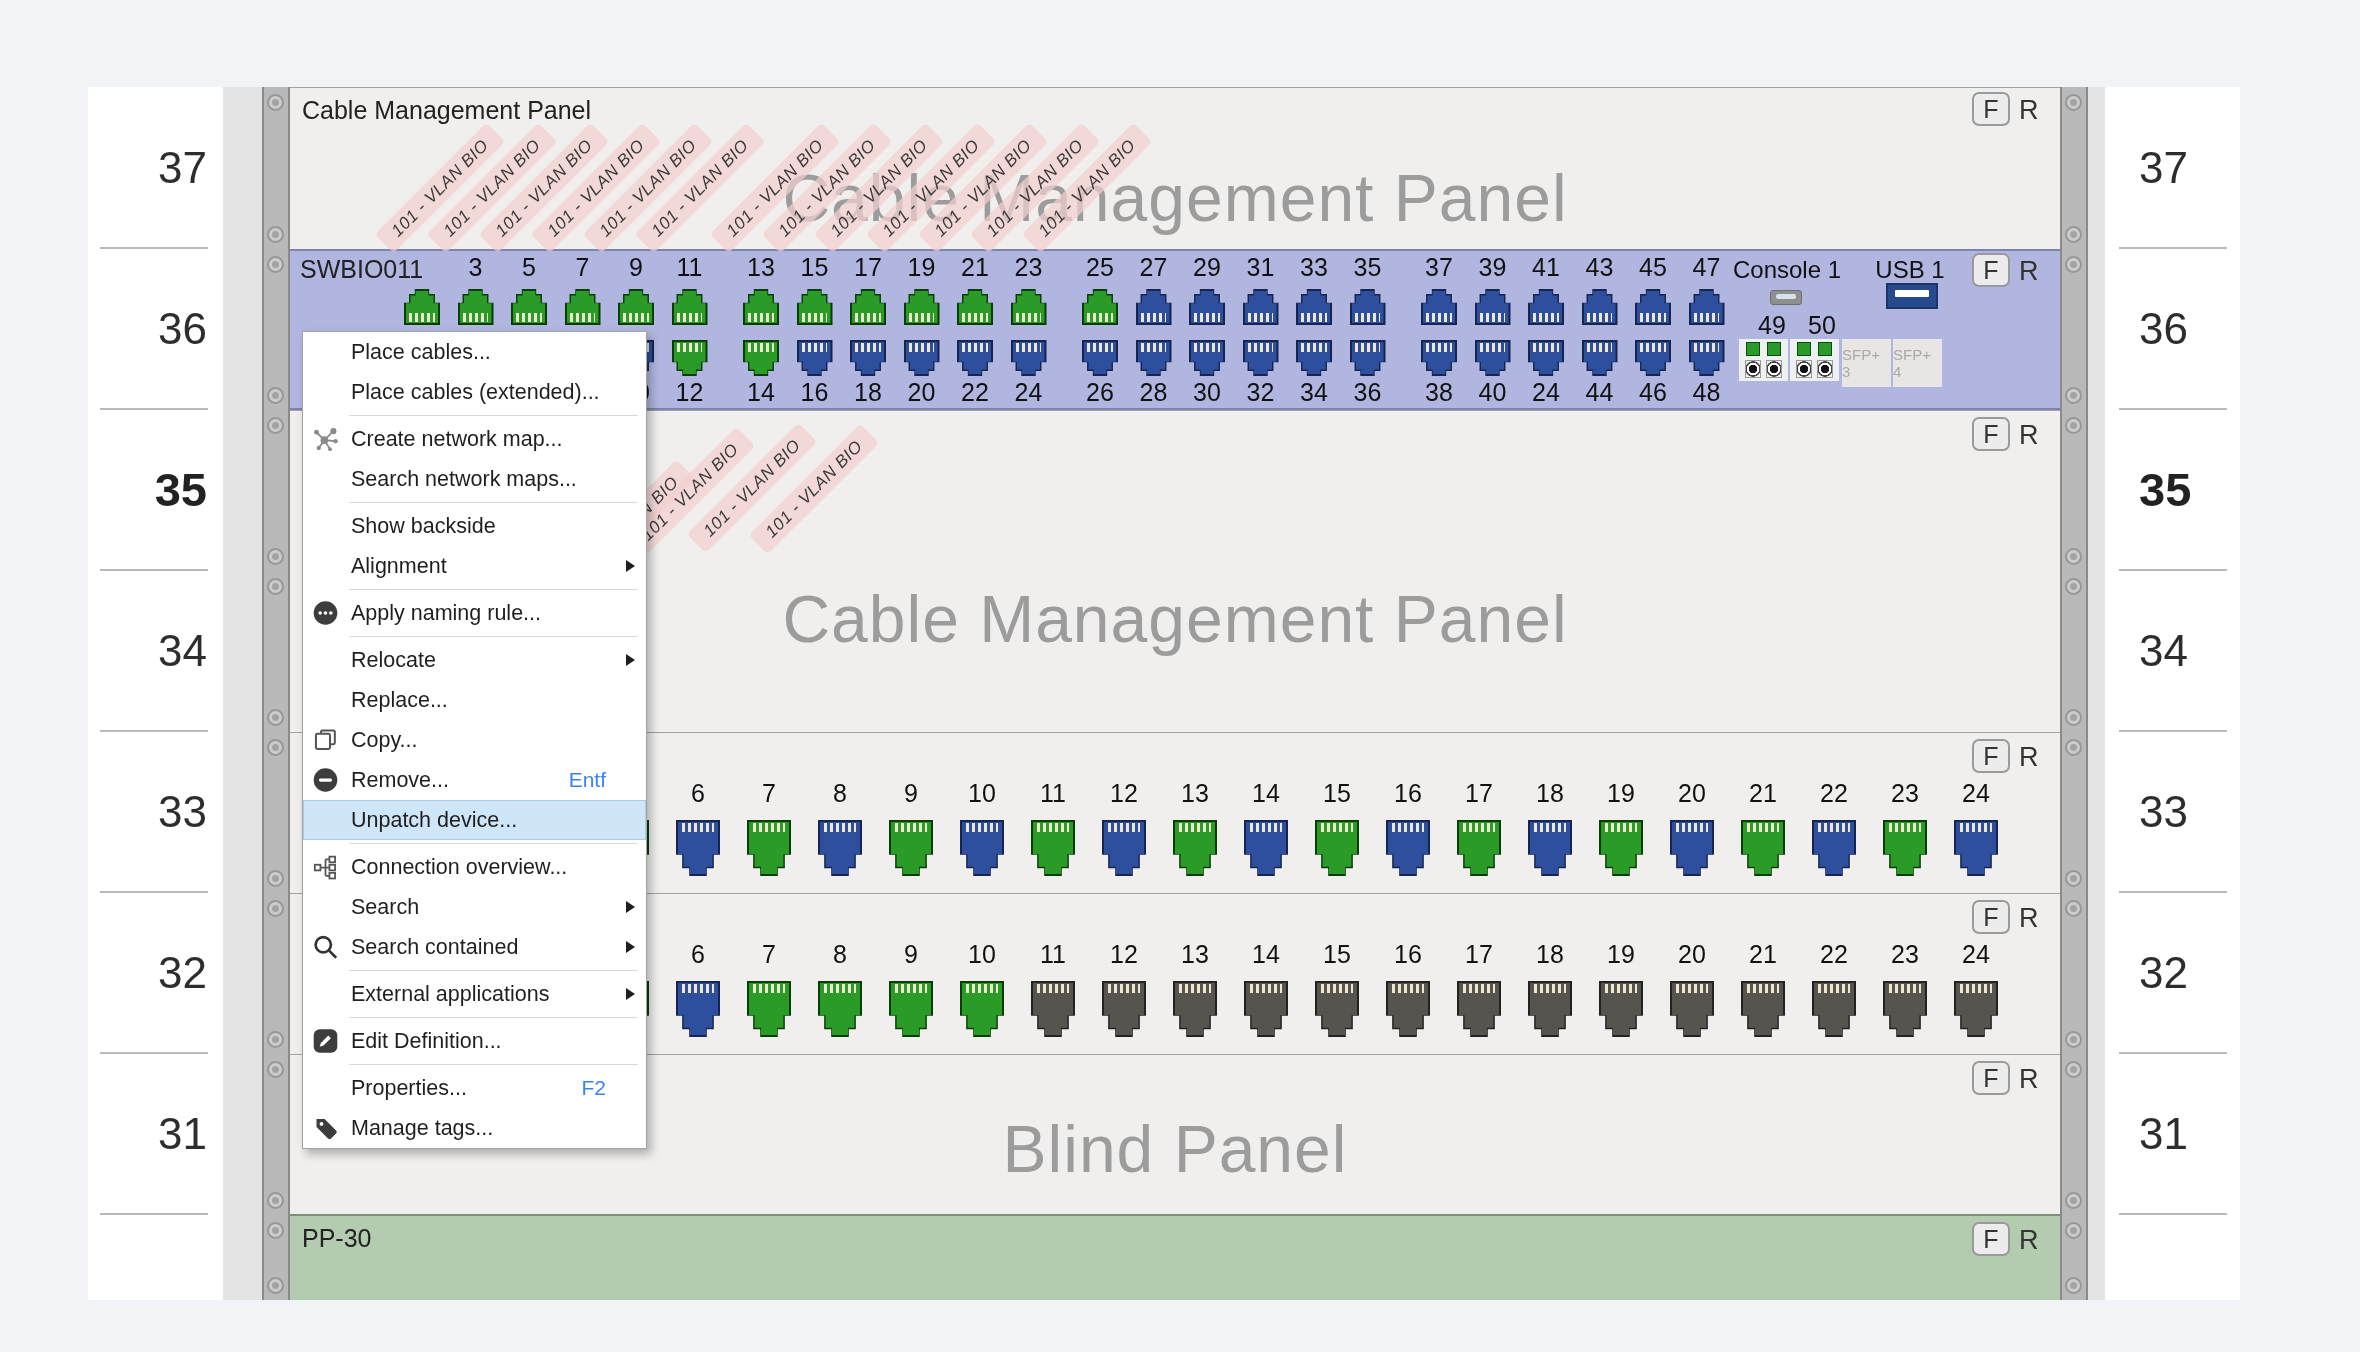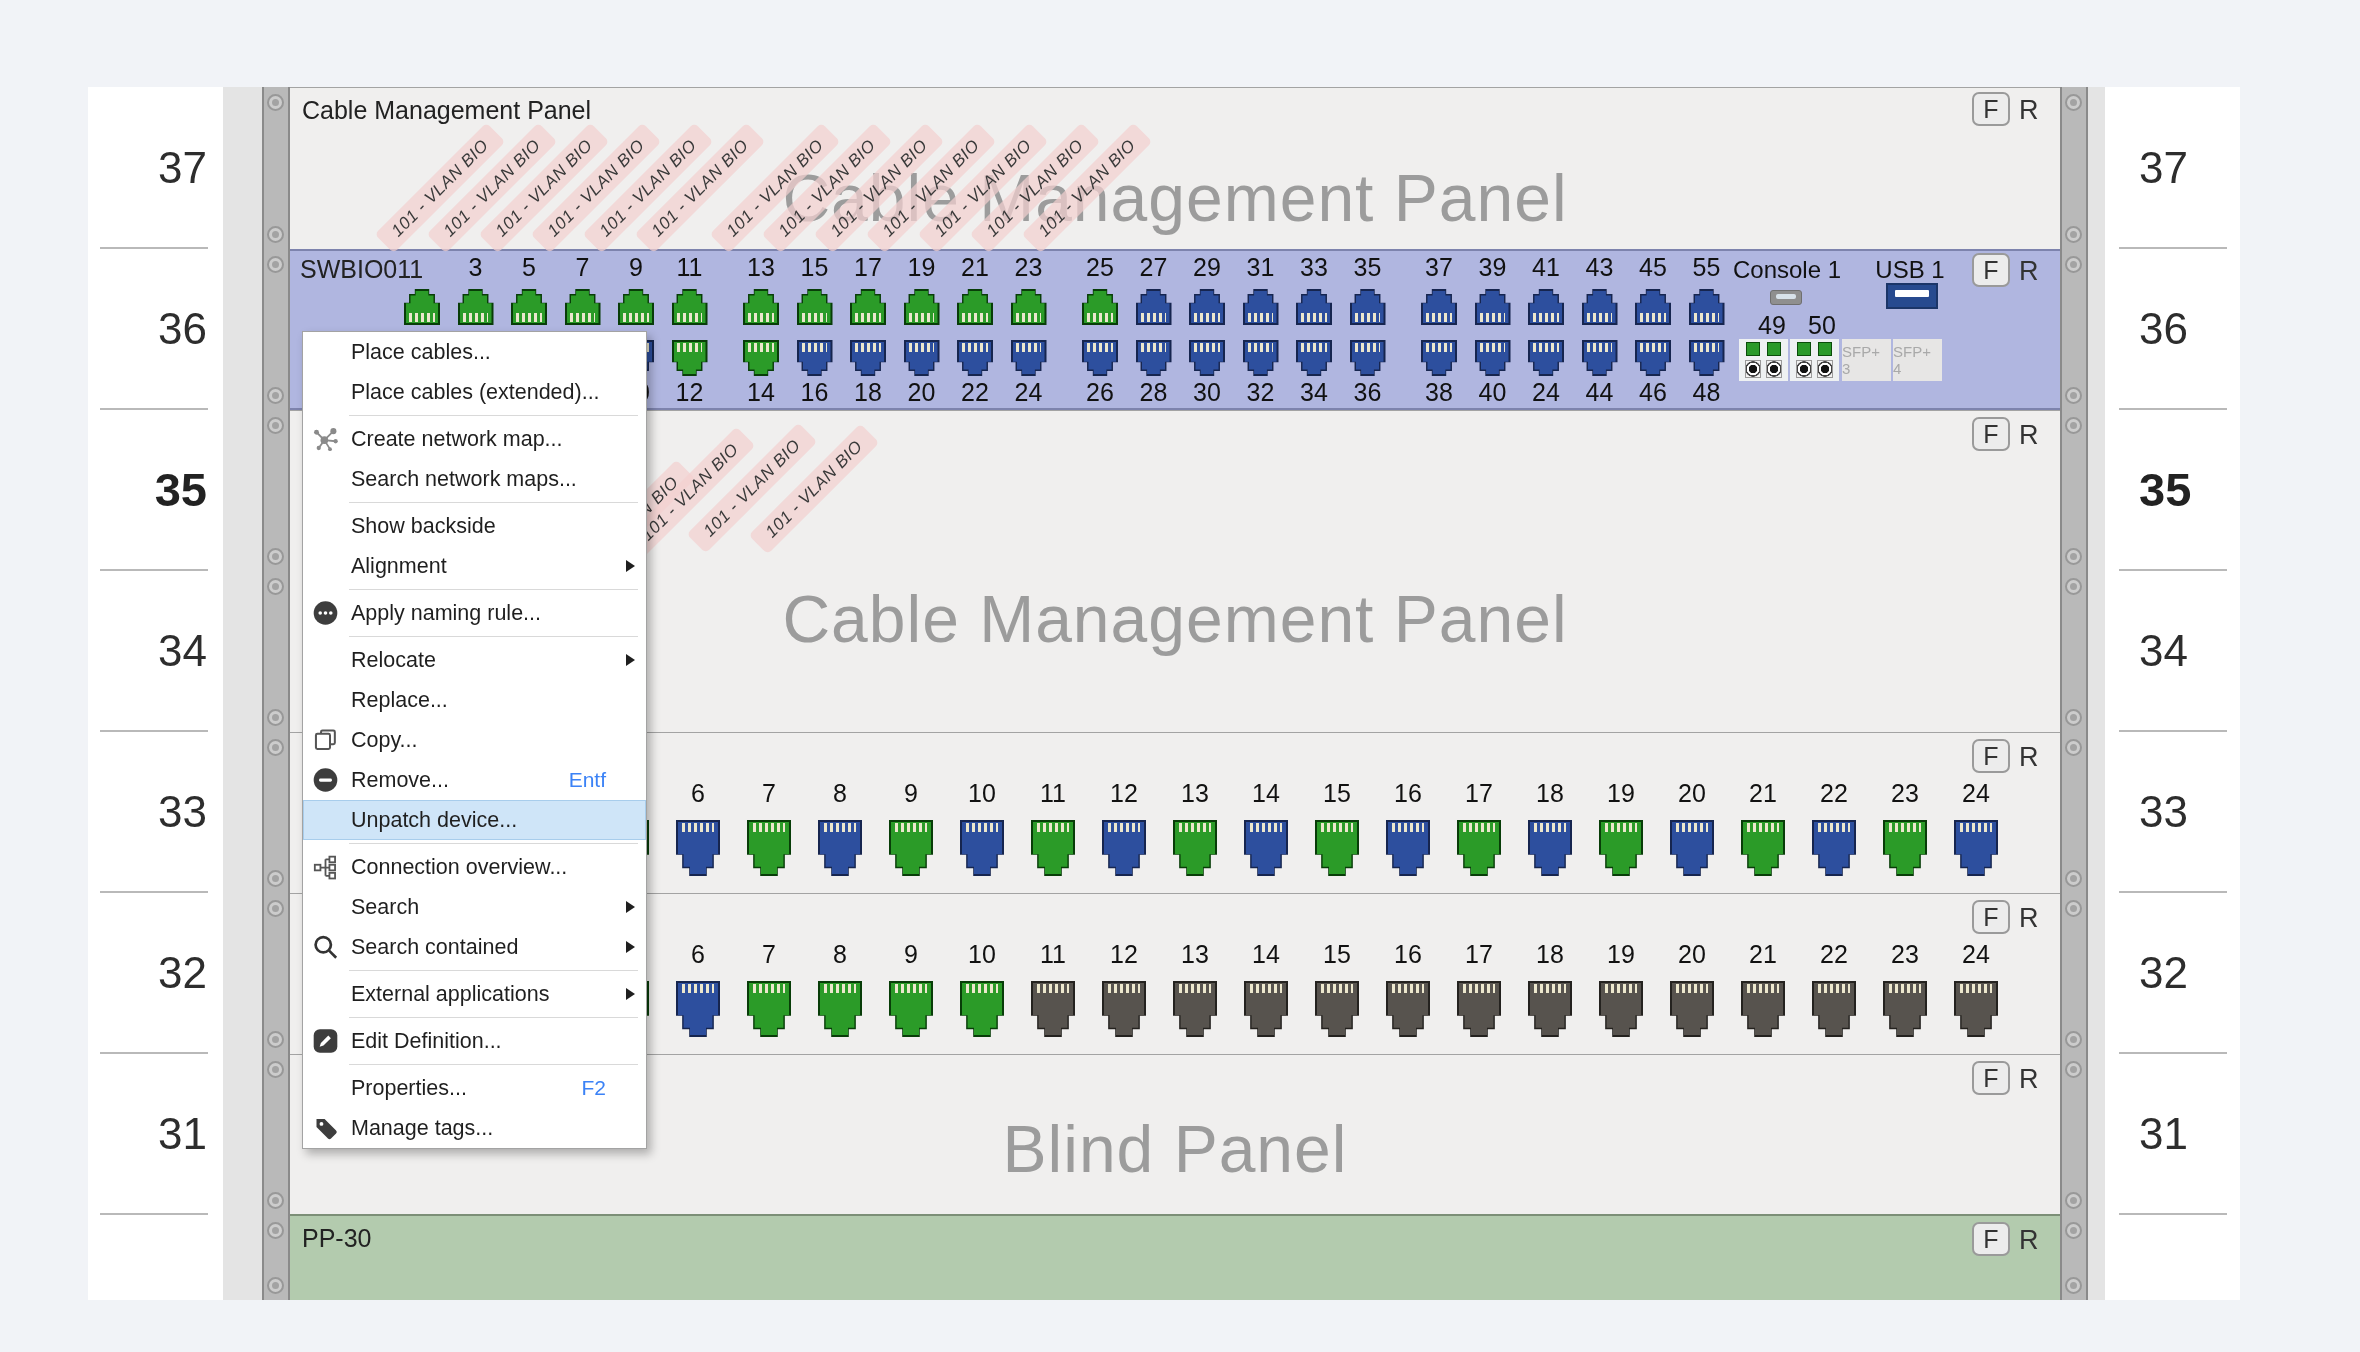--- a/index.html
+++ b/index.html
@@ -48,21 +48,21 @@
   
   .console-ico{position:absolute;width:30px;height:13px;border-radius:3px;background:#8f8f8f;border:1px solid #6f6f6f;}
   .console-ico::after{content:"";position:absolute;left:5px;right:5px;top:3px;height:5px;border-radius:2px;background:#d8e2ea;}
   .usb-ico{position:absolute;width:52px;height:26px;background:#274a8f;border:2px solid #1b3568;box-sizing:border-box;}
   .usb-ico::after{content:"";position:absolute;left:7px;right:7px;top:5px;height:7px;background:#fff;border-radius:1px;}
   .lc-box{position:absolute;width:49px;height:42px;background:#eef1f2;display:flex;justify-content:center;align-items:center;gap:5px;}
   .lc{width:16px;height:36px;position:relative;}
   .lc::before{content:"";position:absolute;top:0;left:1px;width:14px;height:14px;background:#2a9a2a;border:1px solid #0a4d0a;box-sizing:border-box;}
   .lc::after{content:"";position:absolute;bottom:0;left:0;width:16px;height:18px;background:#f2f2f2;border:1px solid #9a9a9a;box-sizing:border-box;
      background-image:radial-gradient(circle at 50% 50%, #111 0 4px, #fff 4.5px 6px, #444 6.5px 7.5px, rgba(0,0,0,0) 8px);}
-  .sfp-box{position:absolute;width:49px;height:42px;background:#e7e6e5;color:#a9a9a9;font-size:15px;display:flex;align-items:center;justify-content:center;}
+  .sfp-box{position:absolute;width:49px;height:48px;background:#e7e6e5;color:#a9a9a9;font-size:15px;display:flex;align-items:center;justify-content:center;}
   
   .panel-pp30{background:#b3cbae;border-top:2px solid #7c8f77;}
   
   .vtag{position:absolute;width:158px;height:27px;border-radius:5px;background:rgba(243,208,208,.72);
         color:#3a3a3a;font-size:17px;font-style:italic;display:flex;align-items:center;justify-content:center;
         transform:translate(-50%,-50%) rotate(-45deg);white-space:nowrap;letter-spacing:.5px;pointer-events:none;}
   
   .ctx-menu{position:absolute;left:302px;top:331px;width:345px;background:#ffffff;border:1px solid #a3a3a3;
             box-shadow:4px 5px 9px rgba(0,0,0,.28);box-sizing:border-box;z-index:20;}
   .mi{position:relative;height:40px;display:flex;align-items:center;padding-left:48px;box-sizing:border-box;
@@ -448,21 +448,21 @@
         <div class="shape"></div>
         <div class="body"></div>
         <div class="pins"></div>
       </div>
       <div class="rj45 c-blue flip" style="left: 1345px; top: 89px; width: 36px; height: 36px;">
         <div class="shape"></div>
         <div class="body"></div>
         <div class="pins"></div>
       </div>
       <div class="pnum" style="left: 1341px; top: 127px;">46</div>
-      <div class="pnum" style="left: 1394.5px; top: 2px;">55</div>
+      <div class="pnum" style="left: 1394.5px; top: 2px;">47</div>
       <div class="rj45 c-blue" style="left: 1398.5px; top: 38px; width: 36px; height: 36px;">
         <div class="shape"></div>
         <div class="body"></div>
         <div class="pins"></div>
       </div>
       <div class="rj45 c-blue flip" style="left: 1398.5px; top: 89px; width: 36px; height: 36px;">
         <div class="shape"></div>
         <div class="body"></div>
         <div class="pins"></div>
       </div>

